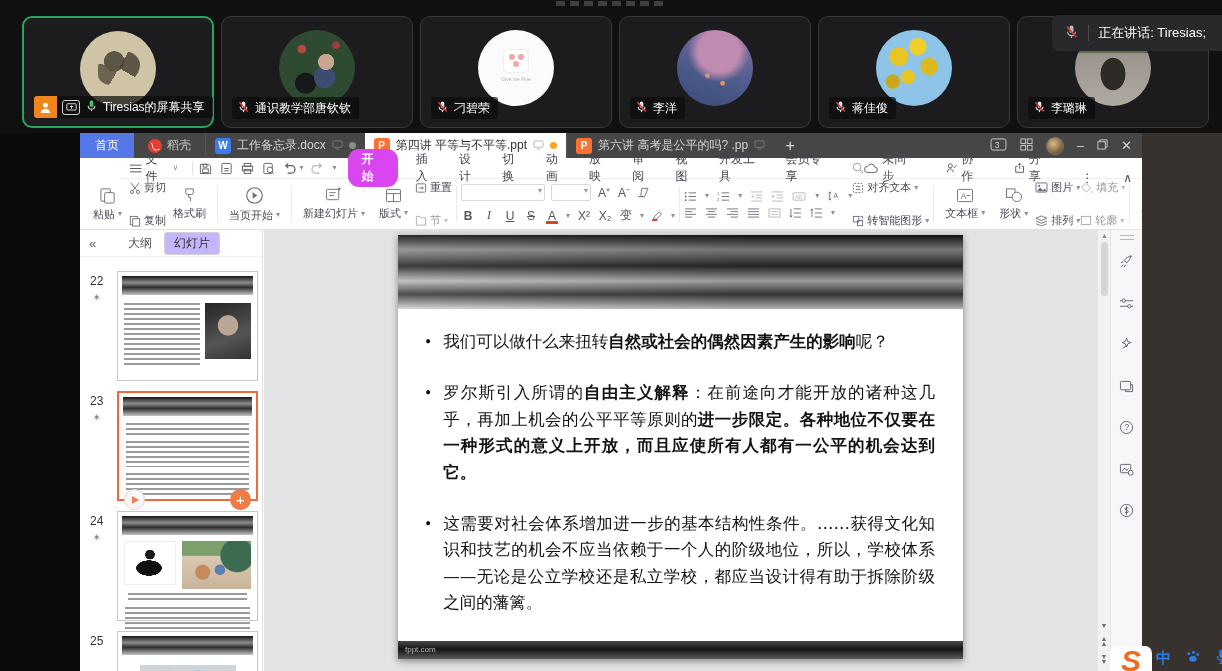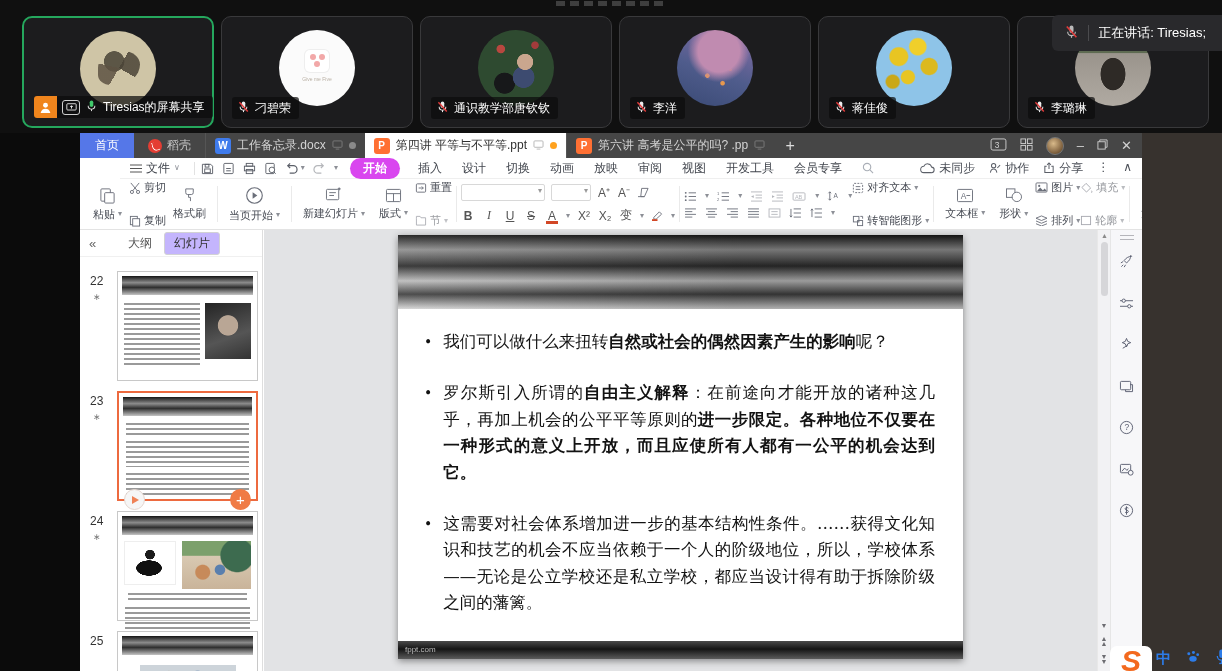--- a/index.html
+++ b/index.html
@@ -80,21 +80,21 @@
   .menubar { height:21px; background:#fff; border-bottom:1px solid #efefef; display:flex; align-items:center;
     padding:0 10px; font-size:12px; color:#41454d;margin-left:40px; }
   .mb-file { display:flex; align-items:center; gap:4px; padding-right:8px; }
   .mb-sep { width:1px; height:13px; background:#e2e2e2; margin:0 6px; }
   .qicons { display:flex; align-items:center; gap:8px; }
   .qicons svg { display:block; }
   .cr { font-size:8px; color:#8d9097; line-height:1; }
   .menu-start { background:#d946ef; color:#fff; border-radius:11px; padding:2px 13px; margin:0 8px 0 12px; font-weight:bold; }
   .mitem { padding:0 10px; }
   .msearch { display:flex; align-items:center; gap:5px; color:#a9aeb6; margin-left:10px; }
-  .mright { margin-left:auto; display:flex; align-items:flex-start; gap:14px; color:#4c5058; }
+  .mright { margin-left:auto; display:flex; align-items:flex-end; gap:30px; color:#4c5058; }
   .mr { display:flex; align-items:center; gap:4px; }
 
   .ribbon { height:51px; background:#fff; border-bottom:1px solid #e3e3e3; display:flex; align-items:center;
     padding:0 6px; font-size:11px; color:#474b54; }
   .vsep { width:1px; height:36px; background:#eaeaea; margin:0 4px; flex:none; }
   .bigb { display:flex; flex-direction:column; align-items:center; justify-content:center; gap:3px; padding:0 7px; flex:none; }
   .stk { display:flex; flex-direction:column; justify-content:center; gap:18px; flex:none; }
   .mini { display:flex; align-items:center; gap:3px; white-space:nowrap; }
   .ribbon svg { display:block; flex:none; }
   .fbox { width:84px; height:17px; border:1px solid #d8d8d8; border-radius:2px; position:relative; }
@@ -213,49 +213,49 @@
                 <rect x="5.1" y="1.5" width="3.8" height="7" rx="1.9" fill="#41c96c"></rect>
                 <path d="M3.4 7.3a3.6 3.6 0 0 0 7.2 0" stroke="#dcdcdc" fill="none" stroke-width="1.1"></path>
                 <line x1="7" y1="11" x2="7" y2="13" stroke="#dcdcdc" stroke-width="1.1"></line>
               </svg>
           </span>
           <span>Tiresias的屏幕共享</span>
         </div>
       </div>
 
       <div class="tile">
-        <div class="avatar av2">
-            <span class="paw"></span>
-            <span class="tag">Give me Five</span>
-          </div>
+        <div class="avatar av3"></div>
         <div class="ntag">
           <span>
             <svg width="13" height="14" viewBox="0 0 14 15">
                 <rect x="5.1" y="1.5" width="3.8" height="7" rx="1.9" fill="#ececec"></rect>
                 <path d="M3.4 7.3a3.6 3.6 0 0 0 7.2 0" stroke="#ececec" fill="none" stroke-width="1.1"></path>
                 <line x1="7" y1="11" x2="7" y2="13" stroke="#ececec" stroke-width="1.1"></line>
                 <line x1="2.6" y1="2.4" x2="11.6" y2="12.4" stroke="#e23b3b" stroke-width="1.5"></line>
               </svg>
           </span>
-          <span>刁碧荣</span>
+          <span>通识教学部唐钦钦</span>
         </div>
       </div>
 
       <div class="tile">
-        <div class="avatar av3"></div>
+        <div class="avatar av2">
+            <span class="paw"></span>
+            <span class="tag">Give me Five</span>
+          </div>
         <div class="ntag">
           <span>
             <svg width="13" height="14" viewBox="0 0 14 15">
                 <rect x="5.1" y="1.5" width="3.8" height="7" rx="1.9" fill="#ececec"></rect>
                 <path d="M3.4 7.3a3.6 3.6 0 0 0 7.2 0" stroke="#ececec" fill="none" stroke-width="1.1"></path>
                 <line x1="7" y1="11" x2="7" y2="13" stroke="#ececec" stroke-width="1.1"></line>
                 <line x1="2.6" y1="2.4" x2="11.6" y2="12.4" stroke="#e23b3b" stroke-width="1.5"></line>
               </svg>
           </span>
-          <span>通识教学部唐钦钦</span>
+          <span>刁碧荣</span>
         </div>
       </div>
 
       <div class="tile">
         <div class="avatar av4"></div>
         <div class="ntag">
           <span>
             <svg width="13" height="14" viewBox="0 0 14 15">
                 <rect x="5.1" y="1.5" width="3.8" height="7" rx="1.9" fill="#ececec"></rect>
                 <path d="M3.4 7.3a3.6 3.6 0 0 0 7.2 0" stroke="#ececec" fill="none" stroke-width="1.1"></path>

